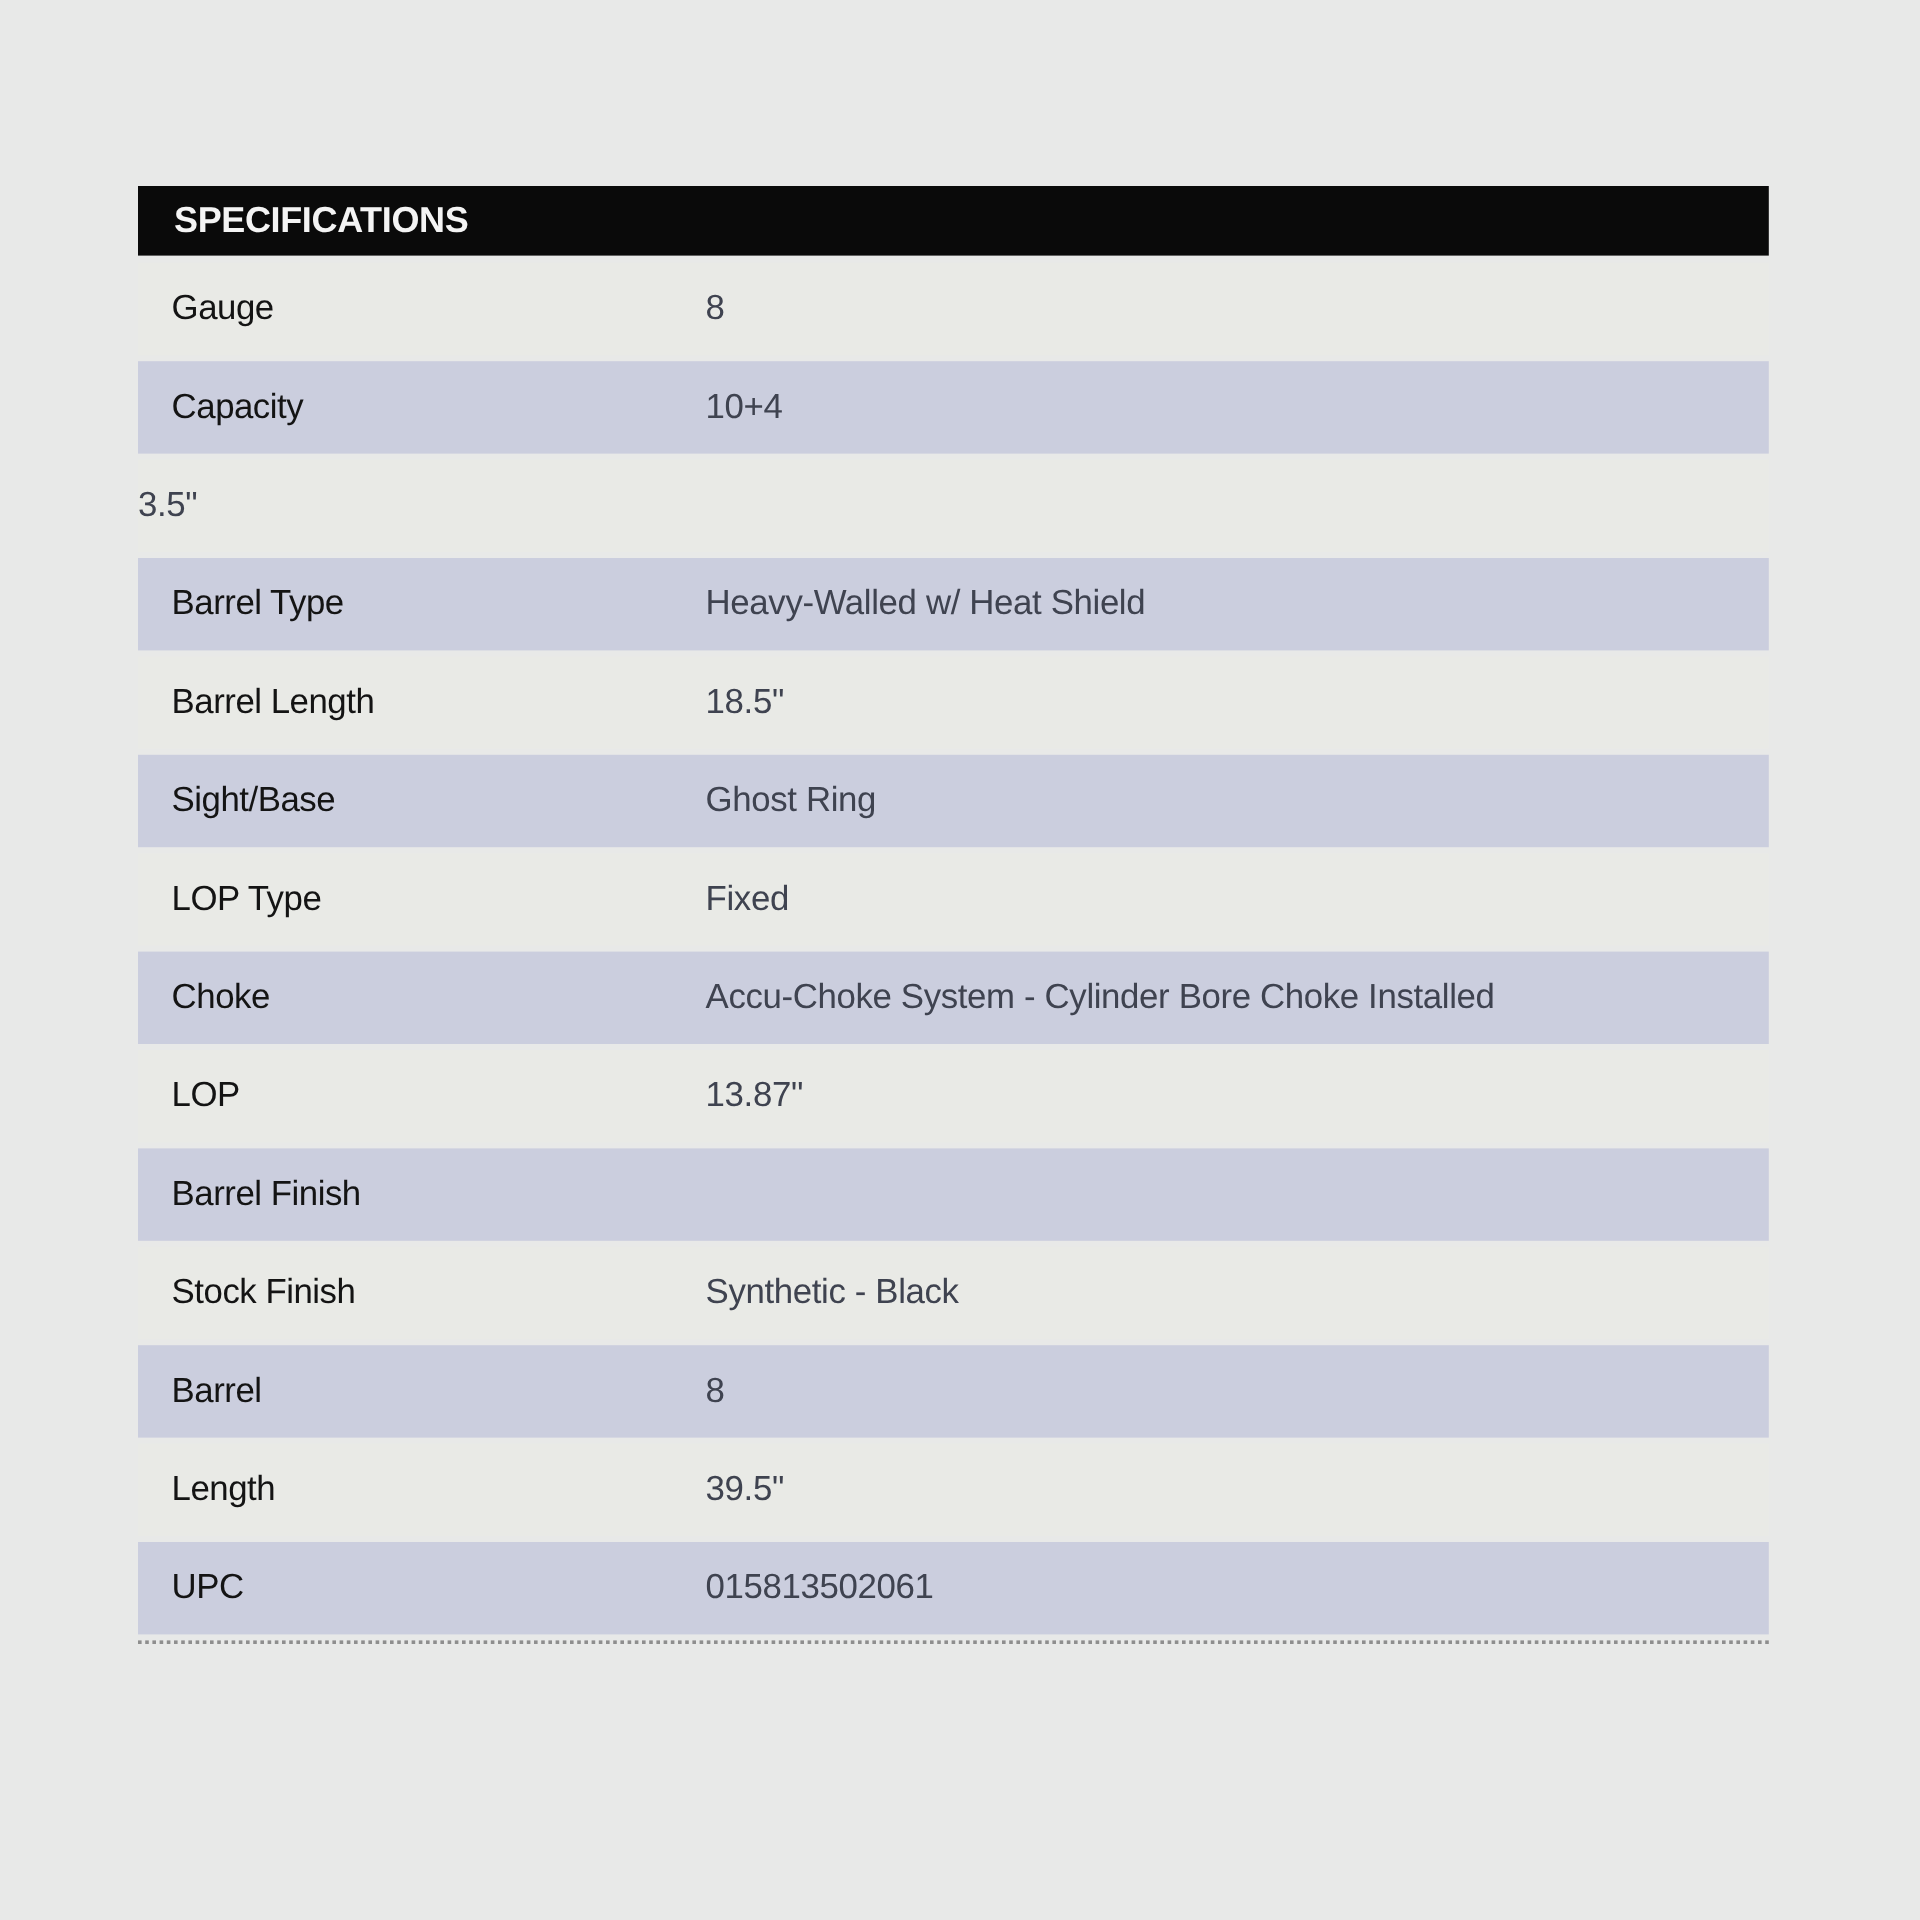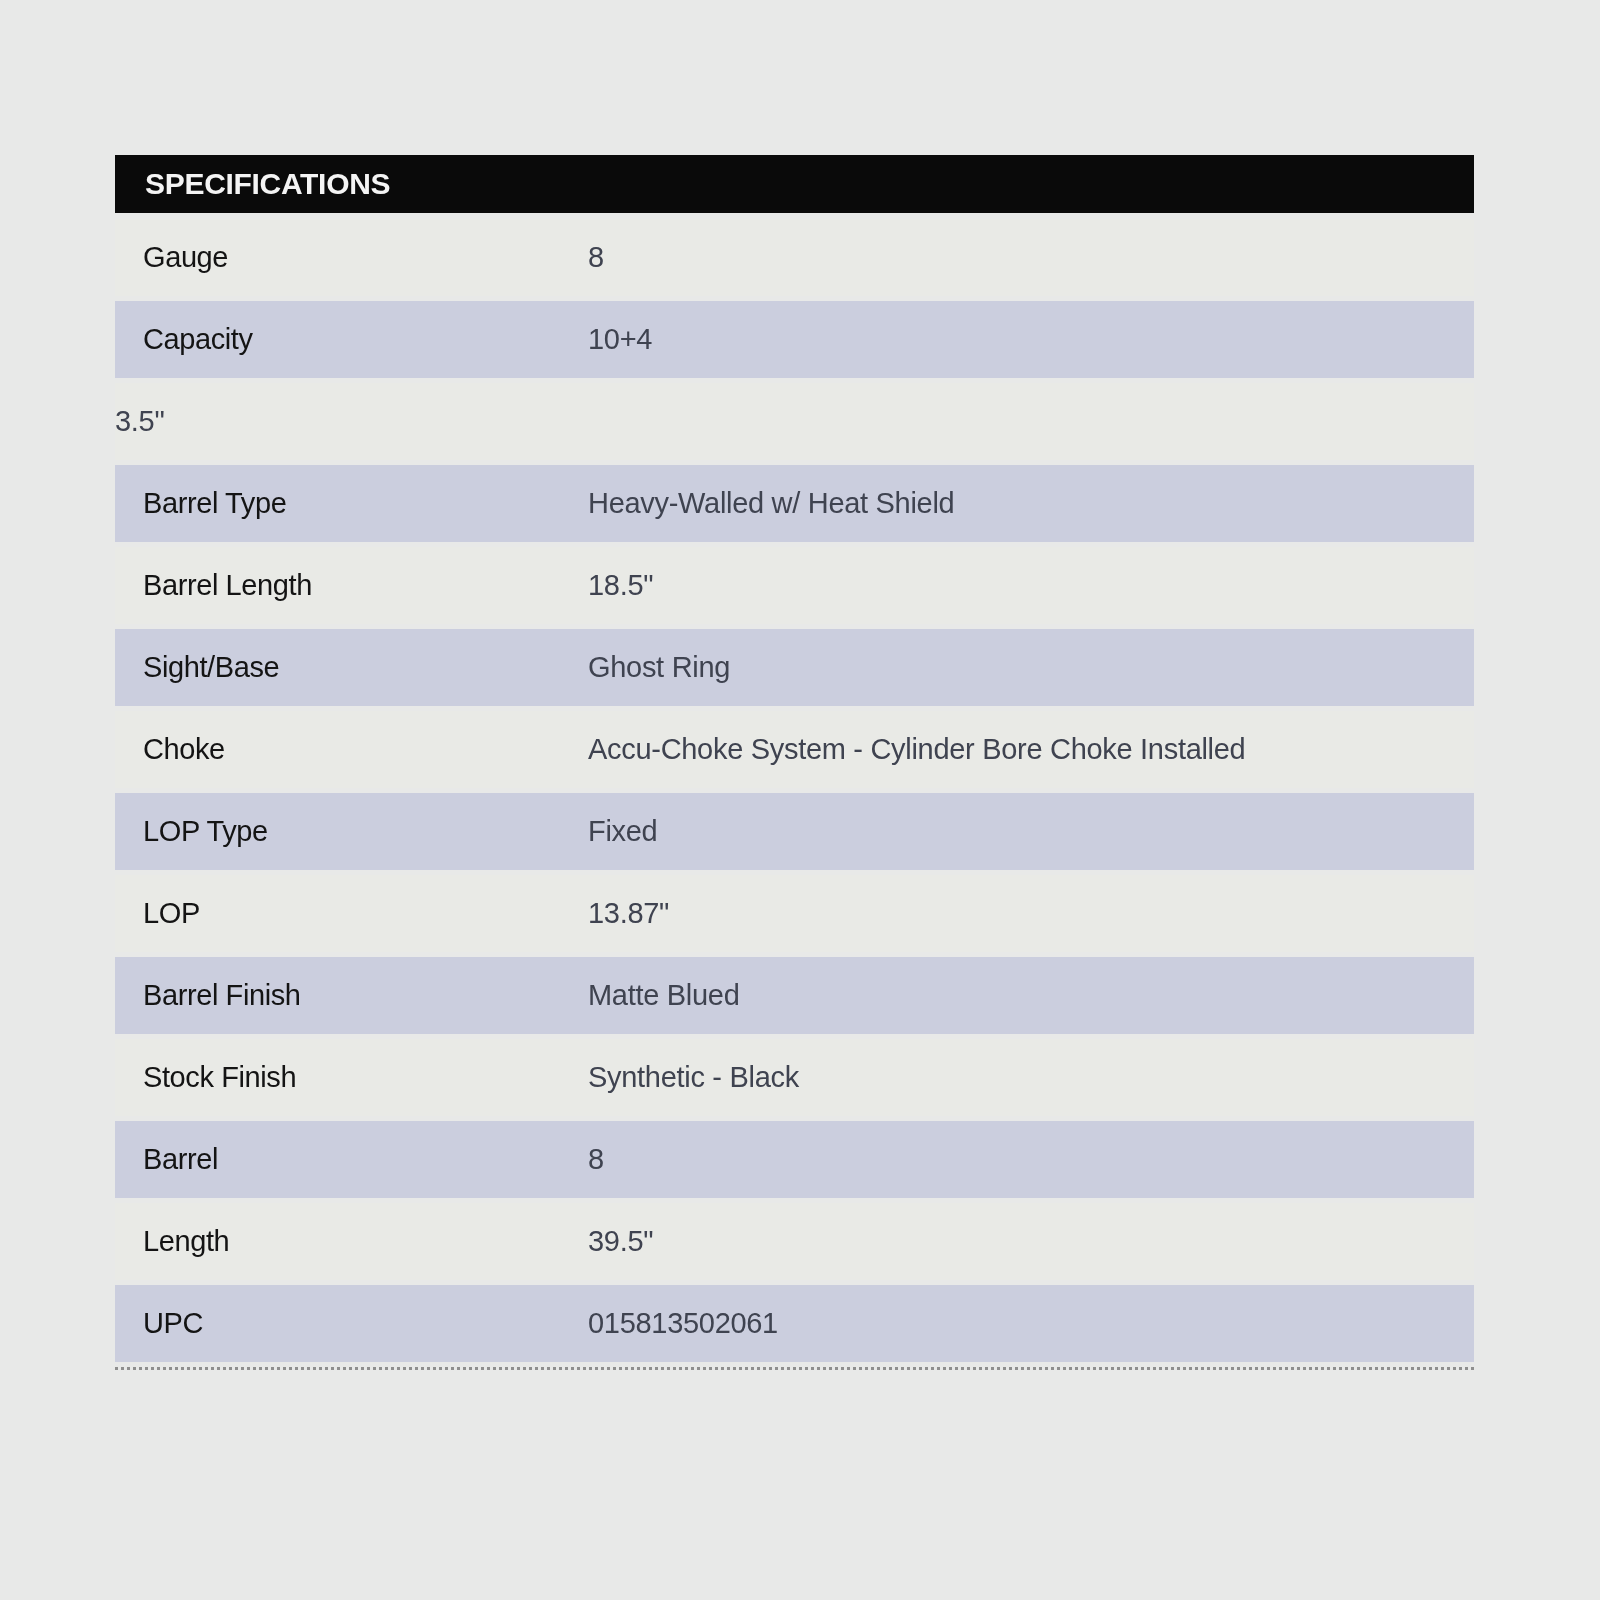--- a/index.html
+++ b/index.html
@@ -94,34 +94,33 @@
   </div>
   <div class="spec-row">
     <div class="spec-label">Barrel Length</div>
     <div class="spec-value">18.5"</div>
   </div>
   <div class="spec-row">
     <div class="spec-label">Sight/Base</div>
     <div class="spec-value">Ghost Ring</div>
   </div>
   <div class="spec-row">
+    <div class="spec-label">LOP Type</div>
+    <div class="spec-value">Fixed</div>
+  </div>
+  <div class="spec-row">
     <div class="spec-label">Choke</div>
     <div class="spec-value">Accu-Choke System - Cylinder Bore Choke Installed</div>
-  </div>
-  <div class="spec-row">
-    <div class="spec-label">LOP Type</div>
-    <div class="spec-value">Fixed</div>
   </div>
   <div class="spec-row">
     <div class="spec-label">LOP</div>
     <div class="spec-value">13.87"</div>
   </div>
   <div class="spec-row">
     <div class="spec-label">Barrel Finish</div>
-    <div class="spec-value">Matte Blued</div>
   </div>
   <div class="spec-row">
     <div class="spec-label">Stock Finish</div>
     <div class="spec-value">Synthetic - Black</div>
   </div>
   <div class="spec-row">
     <div class="spec-label">Barrel</div>
     <div class="spec-value">8</div>
   </div>
   <div class="spec-row">

